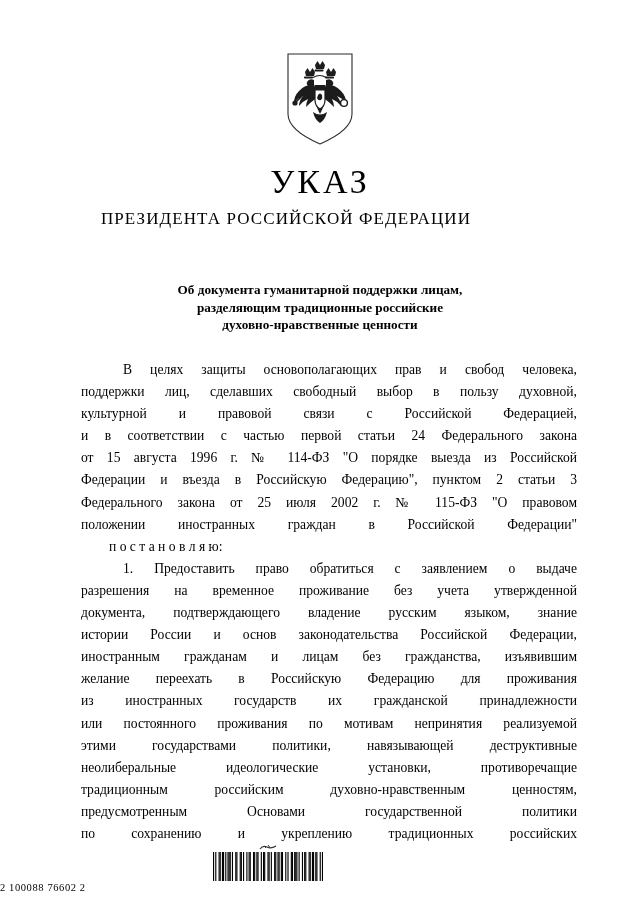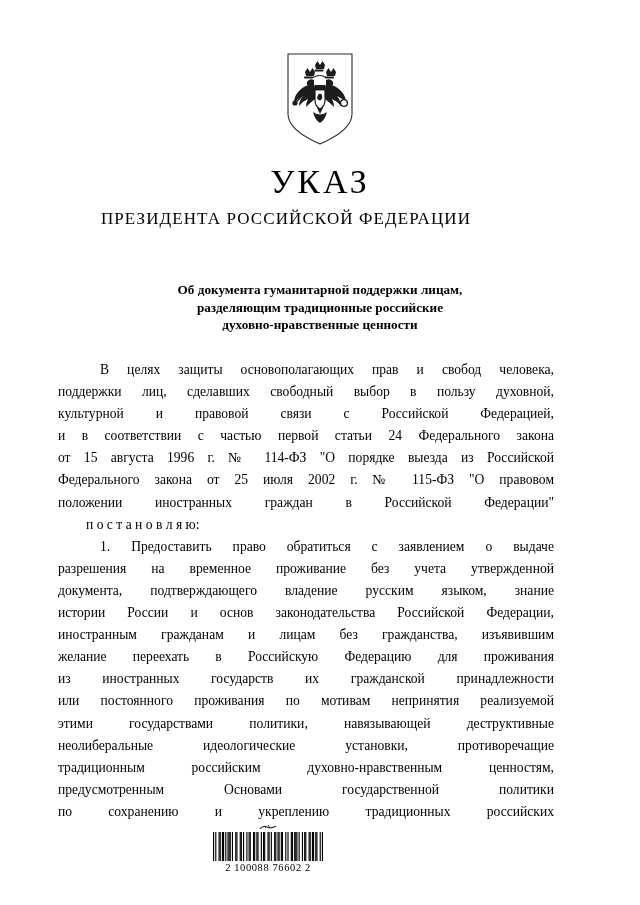--- a/index.html
+++ b/index.html
@@ -78,21 +78,21 @@
     font-family: "Liberation Serif", "DejaVu Serif", serif;
   }
   .doc-heading .hl {
     display: block;
     white-space: nowrap;
   }
 
   
   .body-block {
     position: absolute;
-    left: 58px;
+    left: 81px;
     top: 359px;
     width: 496px;
   }
   .para {
     font-size: 13.6px;
     line-height: 22.1px;
     text-align: justify;
     font-family: "Liberation Serif", "DejaVu Serif", serif;
     margin: 0;
   }
@@ -104,23 +104,22 @@
   }
   .para .ln.last {
     text-align-last: left;
     margin-left: 28px;
   }
 
   
   .barcode-area {
     position: absolute;
     left: 0;
-    top: 824px;
+    top: 844px;
     width: 536px;
-    text-align: center;
   }
   .barcode-mark {
     width: 18px;
     height: 7px;
     margin: 0 auto 1px auto;
     line-height: 0;
   }
   .barcode-bars {
     display: block;
     margin: 0 auto;
@@ -195,20 +194,21 @@
   <div class="body-block">
 
     <p class="para">
       <span class="ln">
         <span style="display:inline-block;width:42px"></span><span>В целях защиты основополагающих прав и свобод человека,</span>
       </span>
       <span class="ln">поддержки лиц, сделавших свободный выбор в пользу духовной,</span>
       <span class="ln">культурной и правовой связи с Российской Федерацией,</span>
       <span class="ln">и в соответствии с частью первой статьи 24 Федерального закона</span>
       <span class="ln">от 15 августа 1996 г. № 114-ФЗ "О порядке выезда из Российской</span>
+      <span class="ln">Федерации и въезда в Российскую Федерацию", пунктом 2 статьи 3</span>
       <span class="ln">Федерального закона от 25 июля 2002 г. № 115-ФЗ "О правовом</span>
       <span class="ln">положении иностранных граждан в Российской Федерации"</span>
       <span class="ln last">п о с т а н о в л я ю:</span>
     </p>
 
     <p class="para">
       <span class="ln">
         <span style="display:inline-block;width:42px"></span><span>1. Предоставить право обратиться с заявлением о выдаче</span>
       </span>
       <span class="ln">разрешения на временное проживание без учета утвержденной</span>

